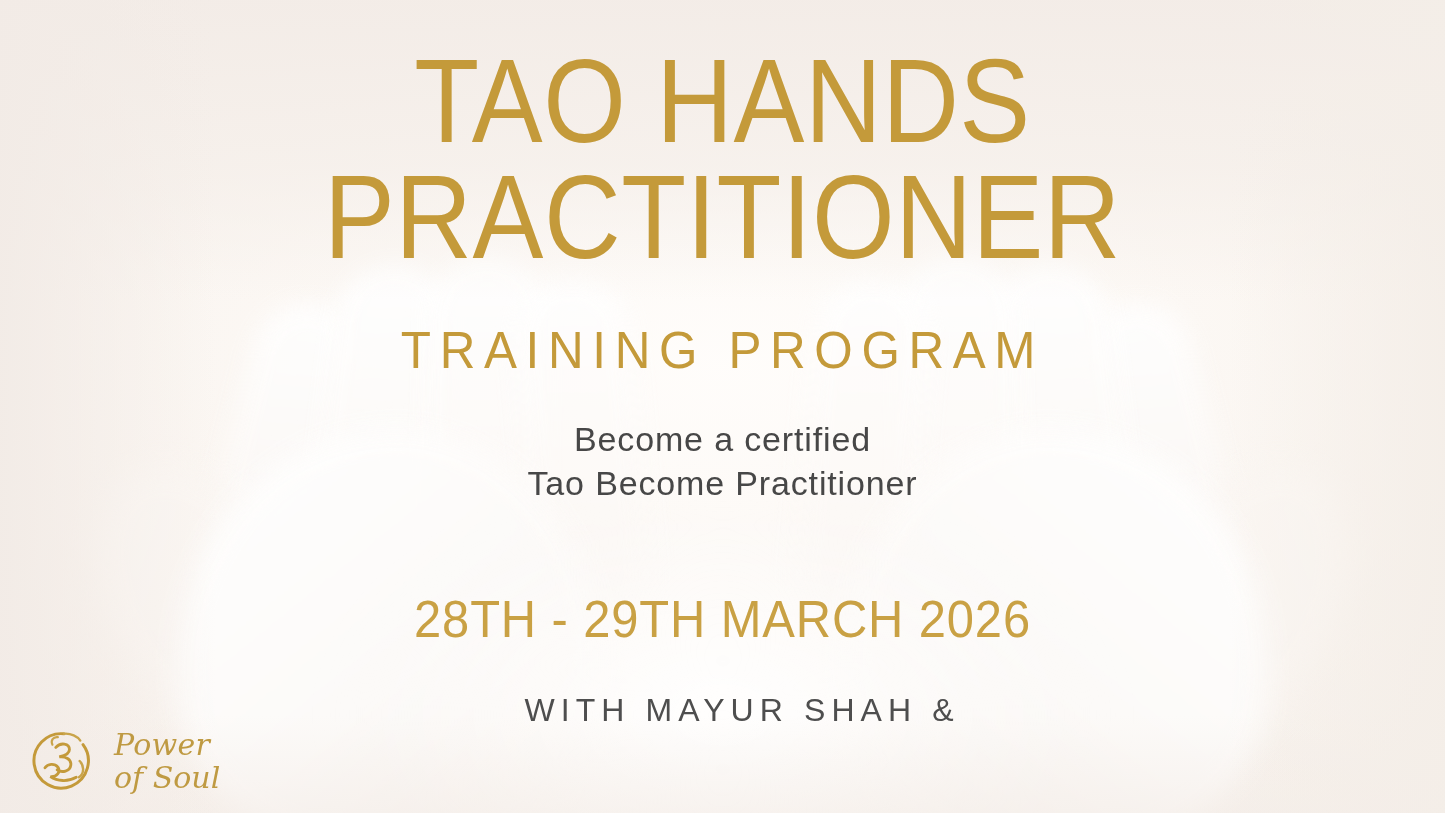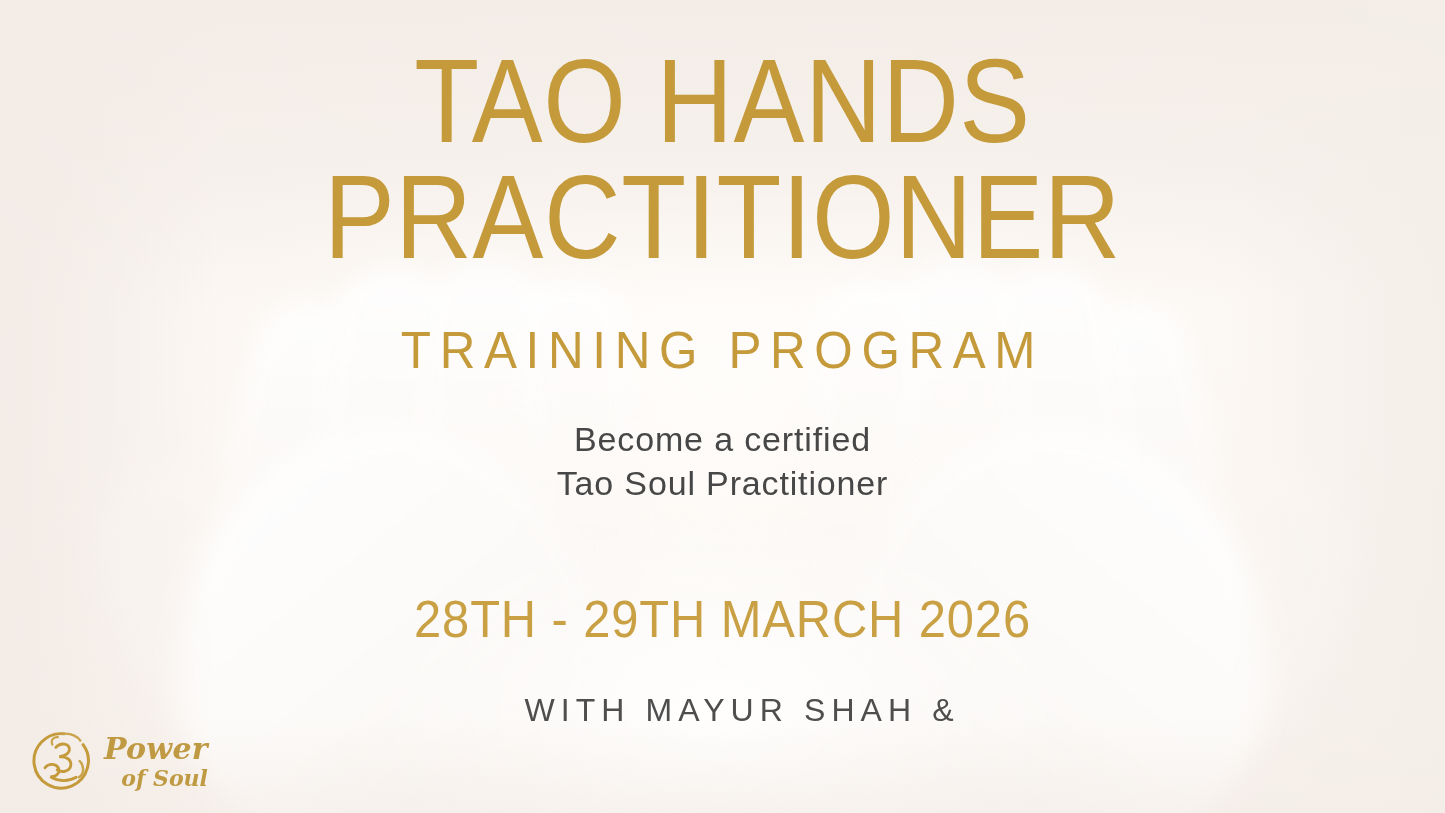--- a/index.html
+++ b/index.html
@@ -209,29 +209,29 @@
   .logo {
     position:absolute;
     left:30px; bottom:18px;
     display:flex;
     align-items:center;
     gap:6px;
   }
   .logo-mark { width:68px; height:68px; display:block; }
   .logo-word {
     display:flex; flex-direction:column;
-    align-items:flex-end;
+    align-items:center;
     font-family:"DejaVu Serif", serif;
     font-style:italic;
-    font-weight:700;
+    font-weight:400;
     color:#bf9a42;
     line-height:1.0;
   }
   .logo-word .w1 { font-size:30px; letter-spacing:.01em; }
-  .logo-word .w2 { font-size:22px; margin-left:0; margin-top:3px; }
+  .logo-word .w2 { font-size:30px; margin-left:10px; margin-top:3px; }
 </style>
 </head>
 <body>
 
 <div id="poster">
 
   <div class="hands">
     <div class="blob lh-f1"></div>
     <div class="blob lh-f2"></div>
     <div class="blob lh-f3"></div>
@@ -255,21 +255,21 @@
 
     <div class="headline">
       <span class="l1">TAO HANDS</span>
       <span class="l2">PRACTITIONER</span>
     </div>
 
     <div class="program">TRAINING PROGRAM</div>
 
     <div class="tagline">
       <span>Become a certified</span>
-      <span>Tao Soul Practitioner</span>
+      <span>Tao Become Practitioner</span>
     </div>
 
     <div class="dates">28TH - 29TH MARCH 2026</div>
 
     <div class="presenters">
       <span>WITH MAYUR SHAH &amp;</span>
     </div>
 
     <div class="logo">
       <svg class="logo-mark" viewBox="0 0 100 100">

